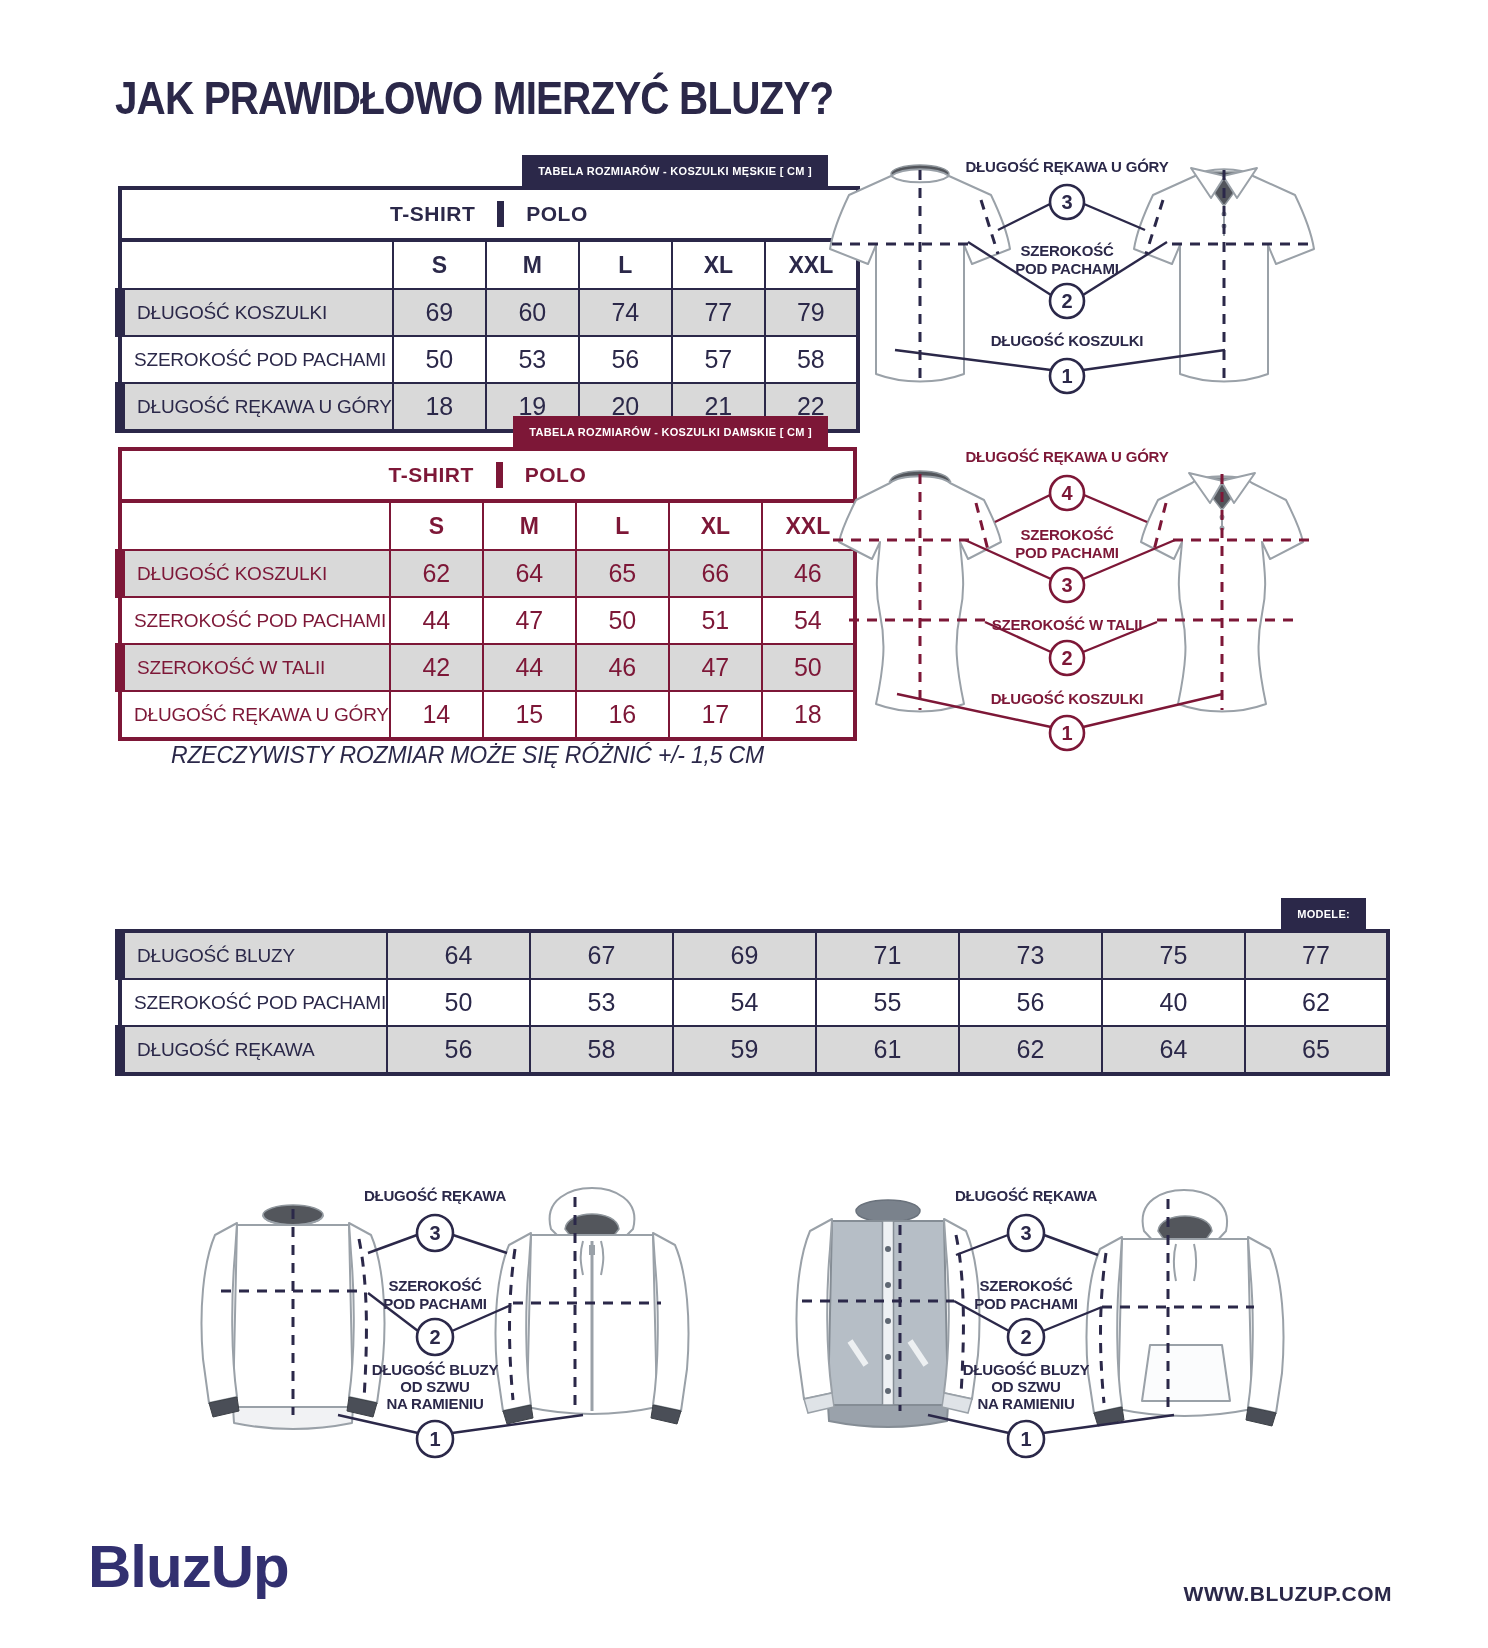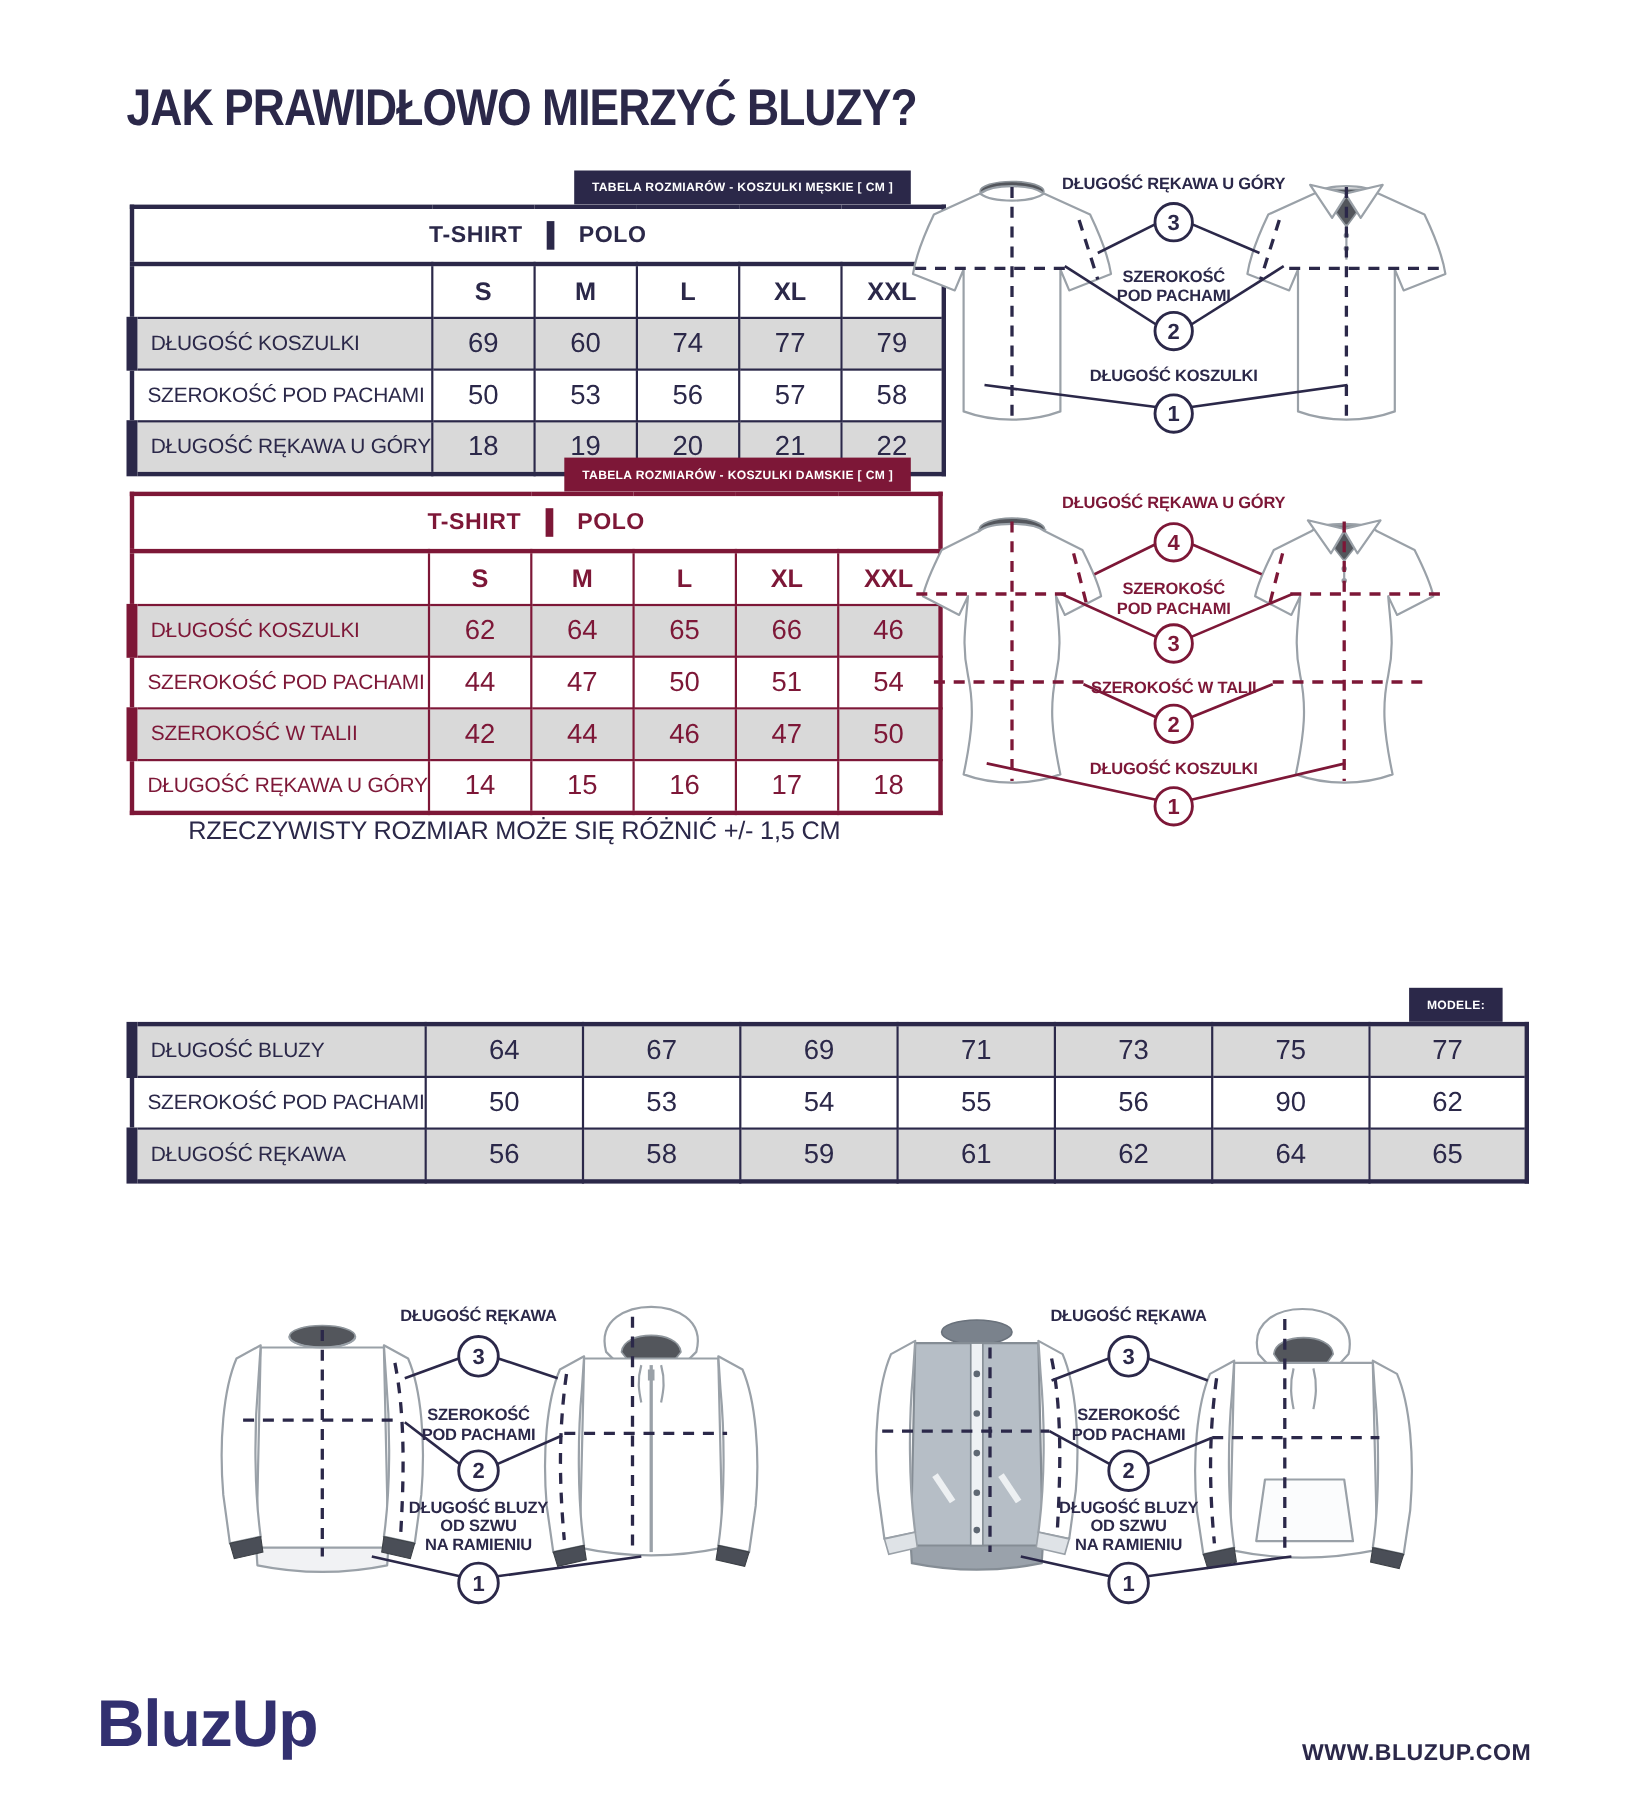--- a/index.html
+++ b/index.html
@@ -44,21 +44,21 @@
   tr.gray td{background:var(--grayrow);}
   table.size.men tr.gray td.lbl{border-left:10px solid var(--navy);}
   table.size.women tr.gray td.lbl{border-left:10px solid var(--maroon);}
 
   .catflex{display:flex;align-items:center;font-size:21px;font-weight:700;letter-spacing:.4px;}
   .catflex .cat{text-align:center;}
   .catflex .c1{flex:0 0 19.0%;} .catflex .c2{flex:0 0 25.8%;}
   .catflex .c3{flex:0 0 30.0%;} .catflex .c4{flex:1;}
 
   .note{position:absolute;left:115px;top:742px;width:705px;text-align:center;
-        font-size:23px;color:var(--navy);letter-spacing:-.2px;}
+        font-size:23px;color:var(--navy);letter-spacing:-.2px;font-style:italic;}
 
   .logo{position:absolute;left:88px;top:1532px;font-size:60px;font-weight:700;
         color:#323070;letter-spacing:-1px;}
   .url{position:absolute;right:96px;top:1582px;font-size:21px;font-weight:700;
        color:var(--navy);letter-spacing:.5px;}
 
   svg{position:absolute;overflow:visible;}
   .garment{fill:#fff;stroke:var(--outline);stroke-width:2;stroke-linejoin:round;}
   .darkpart{fill:var(--darkfab);stroke:#8f969c;stroke-width:1.5;}
   .cuff{fill:#4a4e57;stroke:#3c4046;stroke-width:1;}
@@ -224,21 +224,21 @@
       <td>75</td>
       <td>77</td>
     </tr>
     <tr class="data">
       <td class="lbl">SZEROKOŚĆ POD PACHAMI</td>
       <td>50</td>
       <td>53</td>
       <td>54</td>
       <td>55</td>
       <td>56</td>
-      <td>90</td>
+      <td>40</td>
       <td>62</td>
     </tr>
     <tr class="data gray">
       <td class="lbl">DŁUGOŚĆ RĘKAWA</td>
       <td>56</td>
       <td>58</td>
       <td>59</td>
       <td>61</td>
       <td>62</td>
       <td>64</td>

